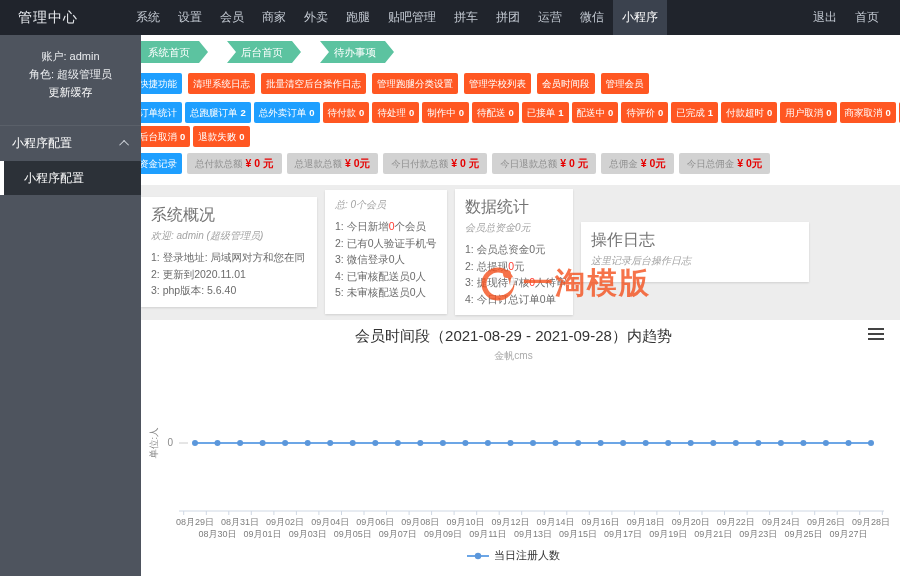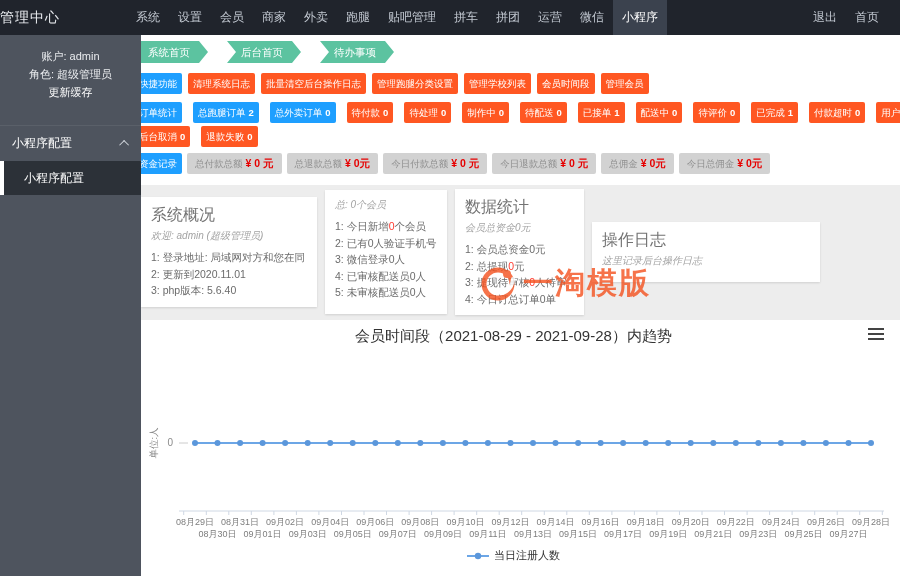--- a/index.html
+++ b/index.html
@@ -2,21 +2,21 @@
 <html><head>
 <meta charset="utf-8">
 <style>
   * { margin:0; padding:0; box-sizing:border-box; }
   html,body { width:900px; height:576px; overflow:hidden;
     font-family:"Liberation Sans","DejaVu Sans",sans-serif; background:#fff; }
 
   
   .topnav { position:absolute; left:0; top:0; width:900px; height:35px;
     background:#20242c; display:flex; align-items:stretch; z-index:30; }
-  .topnav .logo { width:127px; display:flex; align-items:center; 
+  .topnav .logo { width:127px; display:flex; align-items:center; padding-left:18px;
     color:#e8ebef; font-size:14px; letter-spacing:1px; }
   .nav-items { display:flex; align-items:stretch; }
   .nav-item { display:flex; align-items:center; padding:0 9px; font-size:12px;
     color:#c3c9d2; cursor:pointer; }
   .nav-item.active { background:#3b424e; color:#fff; }
   .nav-spacer { flex:1; }
   .nav-right { display:flex; align-items:stretch; padding-right:12px; }
 
   
   .sidebar { position:absolute; left:0; top:35px; width:141px; height:541px;
@@ -38,21 +38,21 @@
   
   .main { position:absolute; left:127px; top:35px; width:773px; height:541px;
     background:#fff; overflow:hidden; }
 
   .breadcrumb { display:flex; gap:19px; margin:6px 0 0 7px; }
   .crumb { height:22px; line-height:22px; padding:0 18px 0 14px; background:#5cc3a0;
     color:#fff; font-size:10.5px; cursor:pointer;
     clip-path:polygon(0 0,calc(100% - 9px) 0,100% 50%,calc(100% - 9px) 100%,0 100%,9px 50%); }
   .crumb:first-child { clip-path:polygon(0 0,calc(100% - 9px) 0,100% 50%,calc(100% - 9px) 100%,0 100%); }
 
-  .btn-row { display:flex; gap:11px; margin:8px 0 0 7px; flex-wrap:nowrap; }
+  .btn-row { display:flex; gap:3px; margin:8px 0 0 7px; flex-wrap:nowrap; }
   .btn-row.r1 { margin-top:10px; gap:6px; }
   .btn-row.r3 { margin-top:3px; }
   .btn-row.r4 { margin-top:6px; gap:5px; }
   .btn { height:21px; line-height:21px; padding:0 5px; border-radius:2px;
     font-size:9.5px; color:#fff; white-space:nowrap; cursor:pointer; border:none; }
   .btn.blue { background:#1E9FFF; }
   .btn.orange { background:#FF5722; }
   .btn.gray { background:#d2d2d2; color:#8f8f8f; padding:0 8px; }
   .btn .val { font-weight:bold; margin-left:3px; }
   .btn.gray .val { color:#e60000; font-size:10.5px; }
@@ -181,21 +181,21 @@
           <div class="ln">3: php版本: 5.6.40</div>
         </div>
         <div class="card" style="width: 122px; min-height: 124px;">
           <div class="sub">总: 0个会员</div>
           <div class="ln">1: 今日新增<span class="red">0</span>个会员</div>
           <div class="ln">2: 已有0人验证手机号</div>
           <div class="ln">3: 微信登录0人</div>
           <div class="ln">4: 已审核配送员0人</div>
           <div class="ln">5: 未审核配送员0人</div>
         </div>
-        <div class="card" style="width: 129px; min-height: 108px;">
+        <div class="card" style="width: 118px; min-height: 108px;">
           <h3>数据统计</h3>
           <div class="sub">会员总资金0元</div>
           <div class="ln">1: 会员总资金0元</div>
           <div class="ln">2: 总提现<span class="red">0</span>元</div>
           <div class="ln">3: 提现待审核<span class="red">0</span>人待审</div>
           <div class="ln">4: 今日订总订单0单</div>
         </div>
         <div class="card" style="width: 228px; min-height: 54px;">
           <h3>操作日志</h3>
           <div class="sub">这里记录后台操作日志</div>
@@ -207,20 +207,21 @@
     <svg width="38" height="38" viewBox="0 0 38 38">
       <circle cx="19" cy="19" r="14" fill="none" stroke="#f4511e" stroke-width="5"></circle>
       <path d="M 24 28 Q 33 24 34 14" fill="none" stroke="#ffffff" stroke-width="4" stroke-linecap="round"></path>
       <circle cx="28" cy="9" r="4" fill="#f4511e"></circle>
     </svg>
     <span class="wm-text">一淘模版</span>
   </div>
 
   <div class="chart">
     <div class="chart-title">会员时间段（2021-08-29 - 2021-09-28）内趋势</div>
+    <div class="chart-sub">金帆cms</div>
     <div class="chart-menu">
       <span></span>
         <span></span>
         <span></span>
     </div>
     <svg id="chart-svg" width="767" height="185" viewBox="0 0 767 185" style="position:absolute;left:0;top:40px;">
         <line x1="52" y1="151" x2="757" y2="151" stroke="#cfd8e4" stroke-width="1"></line>
         <line x1="56.7" y1="151" x2="56.7" y2="155" stroke="#cfd8e4"></line>
         <line x1="79.3" y1="151" x2="79.3" y2="155" stroke="#cfd8e4"></line>
         <line x1="101.8" y1="151" x2="101.8" y2="155" stroke="#cfd8e4"></line>

